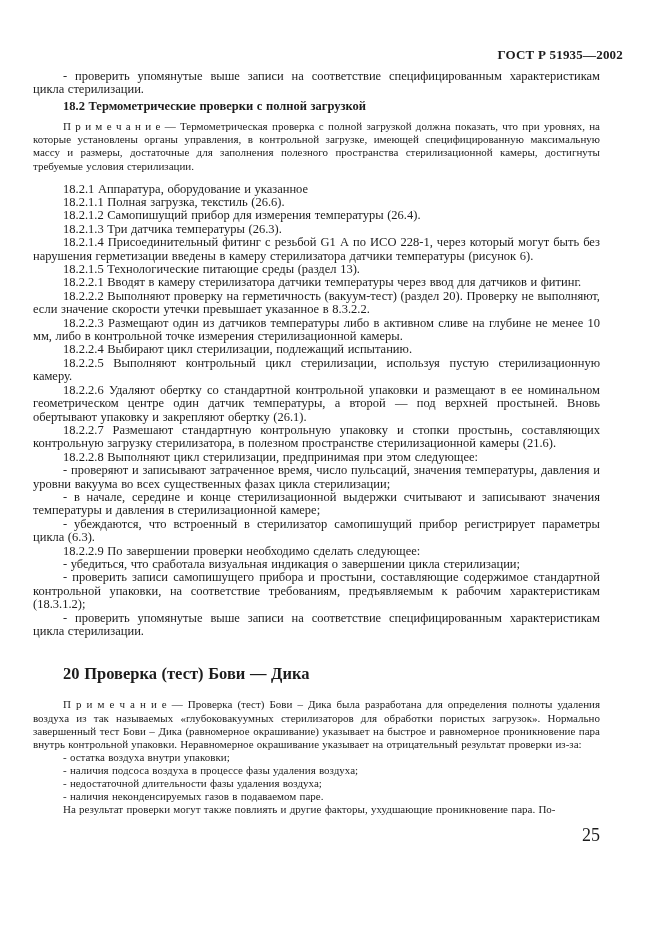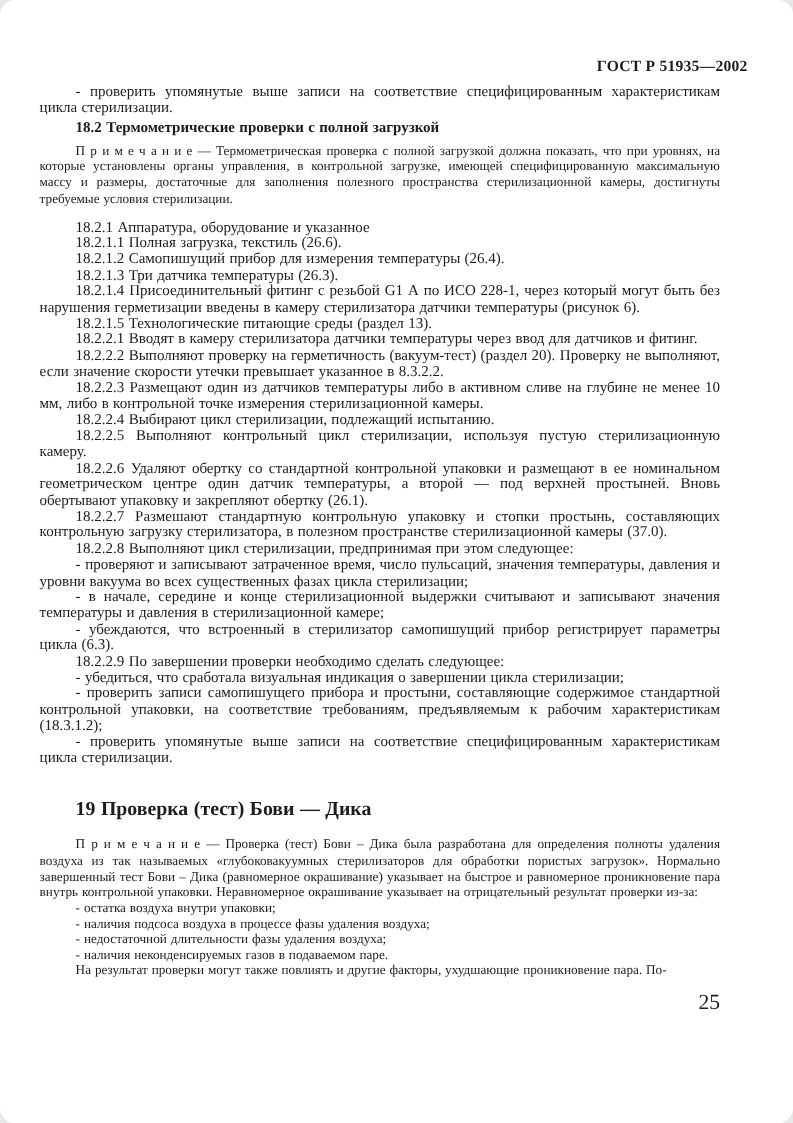--- a/index.html
+++ b/index.html
@@ -8,21 +8,20 @@
     background: #e8e8e8;
   }
   .page {
     position: relative;
     width: 661px;
     height: 936px;
     background: #ffffff;
     overflow: hidden;
     font-family: "Liberation Serif", "DejaVu Serif", serif;
     color: #1c1c1c;
-    border-radius: 13px;
   }
   .running-header {
     position: absolute;
     top: 47px;
     right: 38px;
     font-size: 13px;
     font-weight: bold;
     letter-spacing: 0.2px;
     white-space: nowrap;
   }
@@ -84,30 +83,30 @@
     <p>18.2.1.2 Самопишущий прибор для измерения температуры (26.4).</p>
     <p>18.2.1.3 Три датчика температуры (26.3).</p>
     <p>18.2.1.4 Присоединительный фитинг с резьбой G1 А по ИСО 228-1, через который могут быть без нарушения герметизации введены в камеру стерилизатора датчики температуры (рисунок 6).</p>
     <p>18.2.1.5 Технологические питающие среды (раздел 13).</p>
     <p>18.2.2.1 Вводят в камеру стерилизатора датчики температуры через ввод для датчиков и фитинг.</p>
     <p>18.2.2.2 Выполняют проверку на герметичность (вакуум-тест) (раздел 20). Проверку не выполняют, если значение скорости утечки превышает указанное в 8.3.2.2.</p>
     <p>18.2.2.3 Размещают один из датчиков температуры либо в активном сливе на глубине не менее 10 мм, либо в контрольной точке измерения стерилизационной камеры.</p>
     <p>18.2.2.4 Выбирают цикл стерилизации, подлежащий испытанию.</p>
     <p>18.2.2.5 Выполняют контрольный цикл стерилизации, используя пустую стерилизационную камеру.</p>
     <p>18.2.2.6 Удаляют обертку со стандартной контрольной упаковки и размещают в ее номинальном геометрическом центре один датчик температуры, а второй — под верхней простыней. Вновь обертывают упаковку и закрепляют обертку (26.1).</p>
-    <p>18.2.2.7 Размешают стандартную контрольную упаковку и стопки простынь, составляющих контрольную загрузку стерилизатора, в полезном пространстве стерилизационной камеры (37.0).</p>
+    <p>18.2.2.7 Размешают стандартную контрольную упаковку и стопки простынь, составляющих контрольную загрузку стерилизатора, в полезном пространстве стерилизационной камеры (21.6).</p>
     <p>18.2.2.8 Выполняют цикл стерилизации, предпринимая при этом следующее:</p>
     <p>- проверяют и записывают затраченное время, число пульсаций, значения температуры, давления и уровни вакуума во всех существенных фазах цикла стерилизации;</p>
     <p>- в начале, середине и конце стерилизационной выдержки считывают и записывают значения температуры и давления в стерилизационной камере;</p>
     <p>- убеждаются, что встроенный в стерилизатор самопишущий прибор регистрирует параметры цикла (6.3).</p>
     <p>18.2.2.9 По завершении проверки необходимо сделать следующее:</p>
     <p>- убедиться, что сработала визуальная индикация о завершении цикла стерилизации;</p>
     <p>- проверить записи самопишущего прибора и простыни, составляющие содержимое стандартной контрольной упаковки, на соответствие требованиям, предъявляемым к рабочим характеристикам (18.3.1.2);</p>
     <p>- проверить упомянутые выше записи на соответствие специфицированным характеристикам цикла стерилизации.</p>
-    <p class="p-h1">19 Проверка (тест) Бови — Дика</p>
+    <p class="p-h1">20 Проверка (тест) Бови — Дика</p>
     <p class="p-note p-note-first">П р и м е ч а н и е — Проверка (тест) Бови – Дика была разработана для определения полноты удаления воздуха из так называемых «глубоковакуумных стерилизаторов для обработки пористых загрузок». Нормально завершенный тест Бови – Дика (равномерное окрашивание) указывает на быстрое и равномерное проникновение пара внутрь контрольной упаковки. Неравномерное окрашивание указывает на отрицательный результат проверки из-за:</p>
     <p class="p-note">- остатка воздуха внутри упаковки;</p>
     <p class="p-note">- наличия подсоса воздуха в процессе фазы удаления воздуха;</p>
     <p class="p-note">- недостаточной длительности фазы удаления воздуха;</p>
     <p class="p-note">- наличия неконденсируемых газов в подаваемом паре.</p>
     <p class="p-note">На результат проверки могут также повлиять и другие факторы, ухудшающие проникновение пара. По-</p>
   </div>
 
   <div class="page-number">25</div>
 

